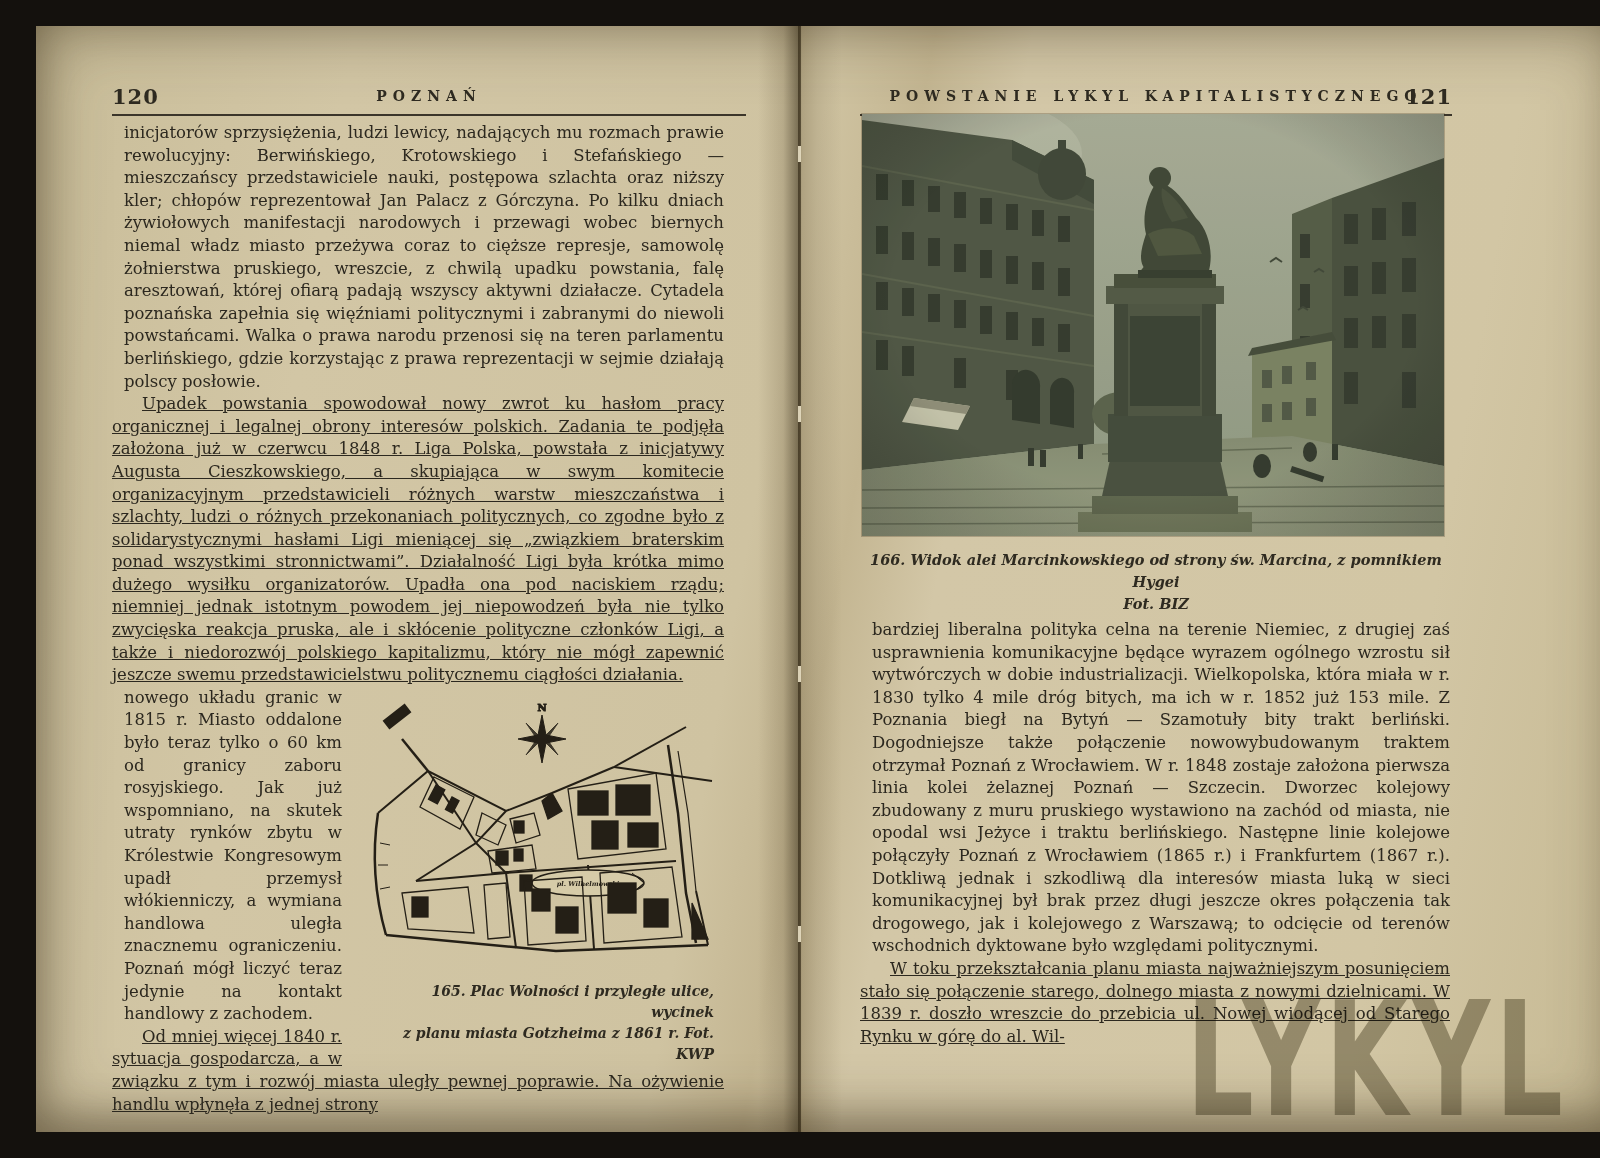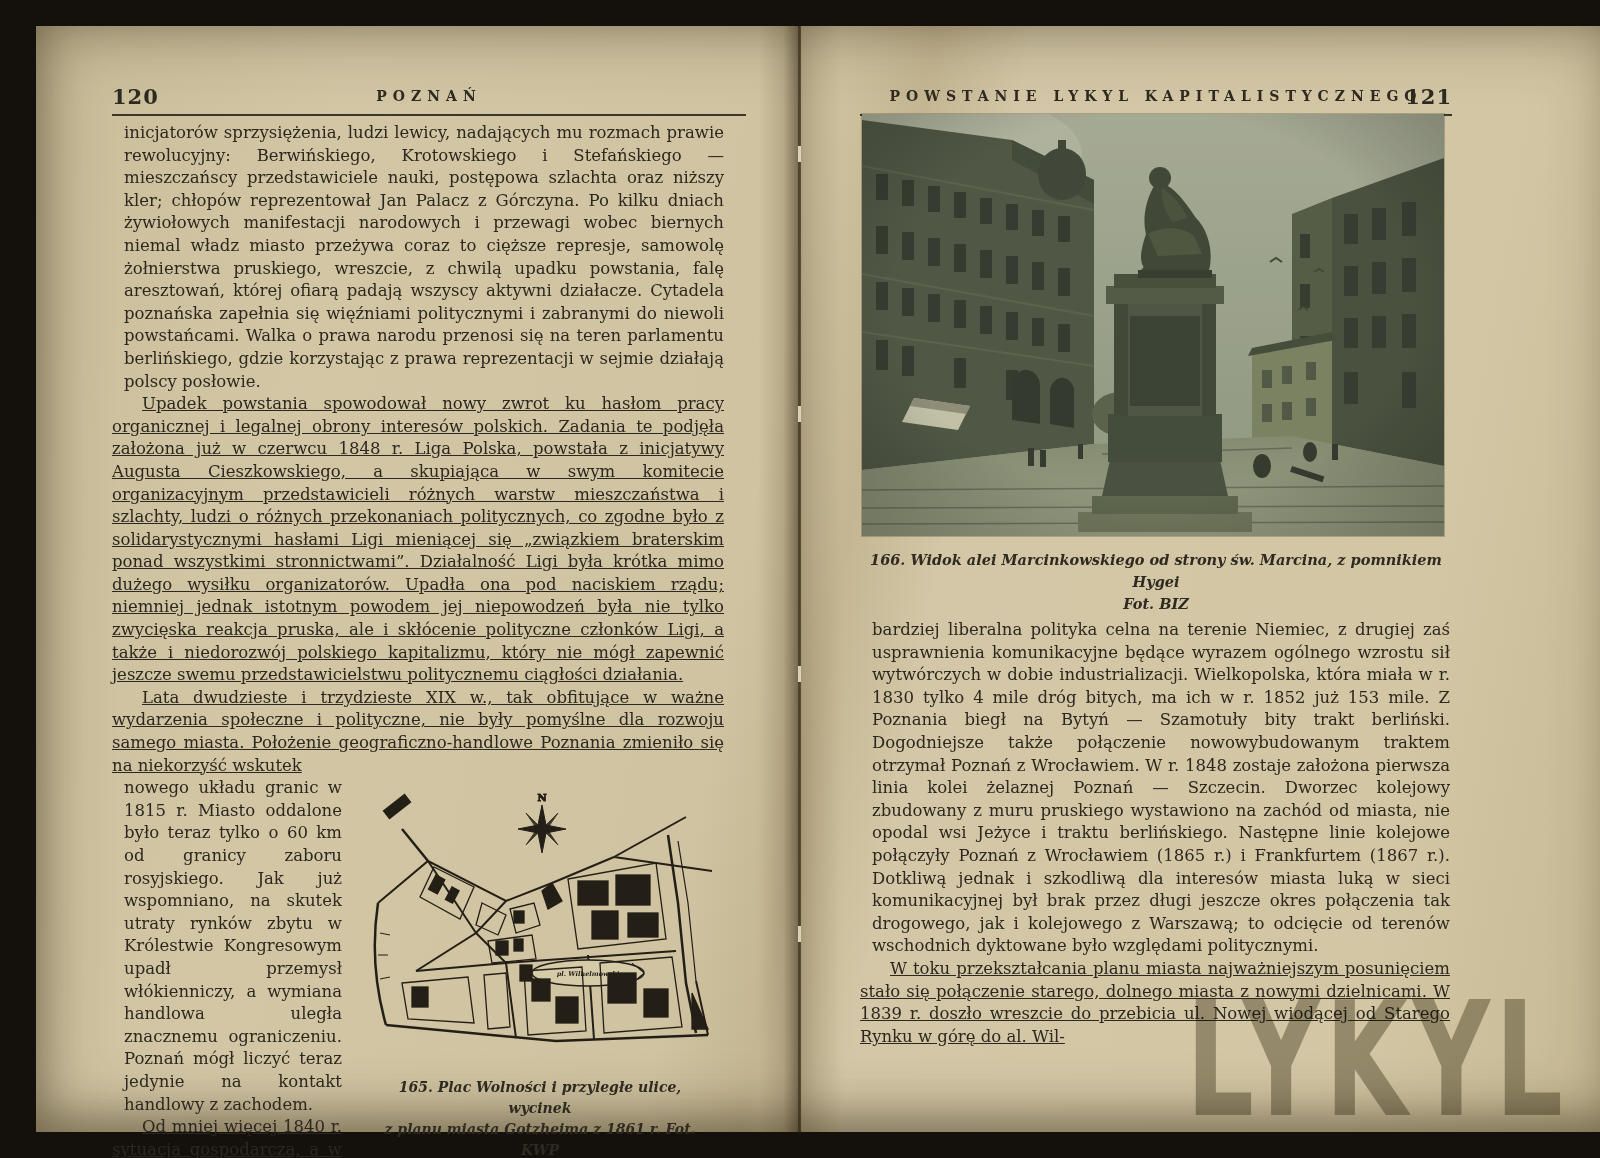--- a/index.html
+++ b/index.html
@@ -48,23 +48,23 @@
   .page-right .bodytext { left:60px; top:88px; width:590px; }
   .bodytext p { text-align:justify; }
   .bodytext p.indent { text-indent:30px;text-decoration:underline; }
   .bodytext p.cont { text-indent:0;margin-left:12px; }
 
   
   .wrapsec { overflow:hidden; }
   .map-fig { float:right; width:368px; margin:6px 0 0 14px; }
   .map-fig svg { display:block; width:368px; height:272px; }
   .map-caption {
-    margin-top:22px; padding:0 10px;
+    margin-top:16px; padding:0 10px;
     font-style:italic; font-weight:bold; font-size:14px; line-height:21px;
-    color:#2e2a20; text-align:center;
+    color:#2e2a20; text-align:right;
   }
 
   
   .photo-fig { margin:0 0 4px 2px; }
   .photo-fig svg { display:block; width:582px; height:422px; box-shadow:0 0 0 1px rgba(50,40,20,.25); }
   .photo-caption {
     margin-top:13px; font-style:italic; font-weight:bold; font-size:14.5px; line-height:22px;
     color:#2e2a20; text-align:center;
   }
 
@@ -86,21 +86,20 @@
   <div class="page page-left">
     <div class="pagehead">
       <span class="pgnum">120</span>
       <span class="runtitle">POZNAŃ</span>
       <span class="rule"></span>
     </div>
 
     <div class="bodytext">
       <p class="cont">inicjatorów sprzysiężenia, ludzi lewicy, nadających mu rozmach prawie rewolucyjny: Berwińskiego, Krotowskiego i Stefańskiego — mieszczańscy przedstawiciele nauki, postępowa szlachta oraz niższy kler; chłopów reprezentował Jan Palacz z Górczyna. Po kilku dniach żywiołowych manifestacji narodowych i przewagi wobec biernych niemal władz miasto przeżywa coraz to cięższe represje, samowolę żołnierstwa pruskiego, wreszcie, z chwilą upadku powstania, falę aresztowań, której ofiarą padają wszyscy aktywni działacze. Cytadela poznańska zapełnia się więźniami politycznymi i zabranymi do niewoli powstańcami. Walka o prawa narodu przenosi się na teren parlamentu berlińskiego, gdzie korzystając z prawa reprezentacji w sejmie działają polscy posłowie.</p>
       <p class="indent">Upadek powstania spowodował nowy zwrot ku hasłom pracy organicznej i legalnej obrony interesów polskich. Zadania te podjęła założona już w czerwcu 1848 r. Liga Polska, powstała z inicjatywy Augusta Cieszkowskiego, a skupiająca w swym komitecie organizacyjnym przedstawicieli różnych warstw mieszczaństwa i szlachty, ludzi o różnych przekonaniach politycznych, co zgodne było z solidarystycznymi hasłami Ligi mieniącej się „związkiem braterskim ponad wszystkimi stronnictwami”. Działalność Ligi była krótka mimo dużego wysiłku organizatorów. Upadła ona pod naciskiem rządu; niemniej jednak istotnym powodem jej niepowodzeń była nie tylko zwycięska reakcja pruska, ale i skłócenie polityczne członków Ligi, a także i niedorozwój polskiego kapitalizmu, który nie mógł zapewnić jeszcze swemu przedstawicielstwu politycznemu ciągłości działania.</p>
-      <p class="indent">Lata dwudzieste i trzydzieste XIX w., tak obfitujące w ważne wydarzenia społeczne i polityczne, nie były pomyślne dla rozwoju samego miasta. Położenie geograficzno-handlowe Poznania zmieniło się na niekorzyść wskutek</p>
 
       <div class="wrapsec">
         <figure class="map-fig">
           <svg viewBox="0 0 368 272">
             <rect x="0" y="0" width="368" height="272" fill="none"></rect>
 
             <g fill="#241f16" stroke="#241f16">
               <text x="186" y="18" font-size="10" font-weight="bold" text-anchor="middle">N</text>
               <path d="M186 22 L190 42 L186 46 L182 42 Z"></path>
               <path d="M186 70 L190 50 L186 46 L182 50 Z"></path>

